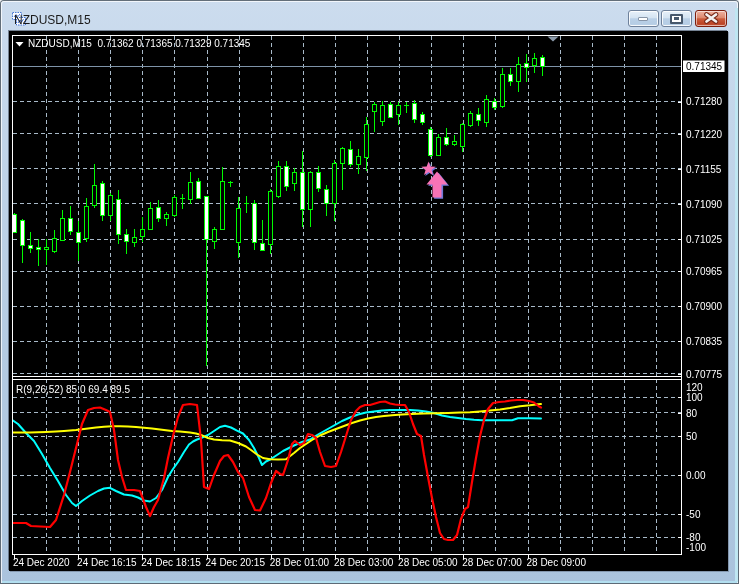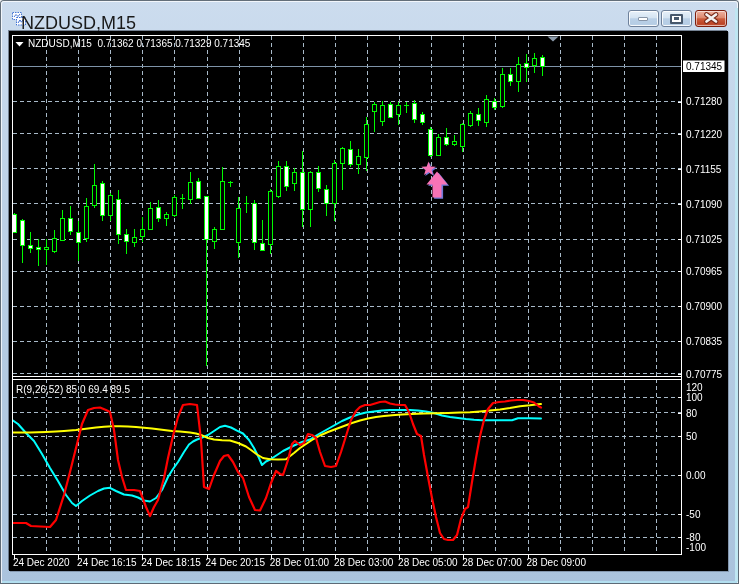--- a/index.html
+++ b/index.html
@@ -1,20 +1,20 @@
 <!DOCTYPE html>
 <html><head><meta charset="utf-8"><style>
 *{margin:0;padding:0;box-sizing:border-box}
 html,body{width:739px;height:584px;overflow:hidden;background:#f0f0f0;font-family:"Liberation Sans",sans-serif}
 #win{position:absolute;left:0;top:0;width:739px;height:584px;background:linear-gradient(180deg,#ccdcee 0%,#c3d6ea 20%,#b4cbe2 60%,#aac3dd 100%);border-radius:4px 4px 0 0;box-shadow:inset 0 0 0 1px rgba(80,90,100,.85)}
 #win:before{content:"";position:absolute;left:1px;top:1px;right:1px;bottom:1px;border-radius:3px 3px 0 0;box-shadow:inset 0 0 0 1px rgba(255,255,255,.75);pointer-events:none}
 #edgeR{position:absolute;right:1.5px;top:8px;bottom:2px;width:2.5px;background:#bfe6f2}
 #edgeB{position:absolute;left:2px;right:2px;bottom:1px;height:2.5px;background:#b3dff0}
 #client{position:absolute;left:9px;top:31px;width:718.5px;height:539.5px;background:#000;box-shadow:-1px -1px 0 rgba(60,70,85,.6),1px 1px 0 rgba(60,70,85,.35)}
-#title{position:absolute;left:21px;top:12.5px;font-size:18px;color:#1a1a1a;letter-spacing:0}
+#title{position:absolute;left:14px;top:12.5px;font-size:12px;color:#1a1a1a;letter-spacing:0}
 .btn{position:absolute;top:10px;height:16.5px;border-radius:3px;border:1px solid #6e819b;box-shadow:inset 0 0 0 1px rgba(255,255,255,.85)}
 #bmin{left:627.5px;width:31px;background:linear-gradient(180deg,#e8f1fa 0%,#d5e4f2 45%,#bad0e7 52%,#b5cde5 88%,#cadbec 100%)}
 #bmax{left:660.5px;width:31.5px;background:linear-gradient(180deg,#e8f1fa 0%,#d5e4f2 45%,#bad0e7 52%,#b5cde5 88%,#cadbec 100%)}
 #bclose{left:694.5px;width:32px;border-color:#7c1f0e;background:linear-gradient(180deg,#efb3a2 0%,#dd8a70 45%,#cb5c3c 52%,#bc4526 85%,#c95b3e 100%);box-shadow:inset 0 0 0 1px rgba(255,255,255,.55)}
 #bmin i{position:absolute;left:9.5px;top:6px;width:10px;height:3.5px;background:#fff;border:1px solid #8795a8;border-radius:1px}
 #bmax i{position:absolute;left:8.5px;top:3px;width:13px;height:9.5px;background:#fff;border:2px solid #47586c;border-radius:1px}
 #bmax i b{position:absolute;left:2px;top:1px;width:5px;height:3px;background:#47586c}
 #icon{position:absolute;left:11px;top:11px}
 </style></head><body>
 <div id="win">

